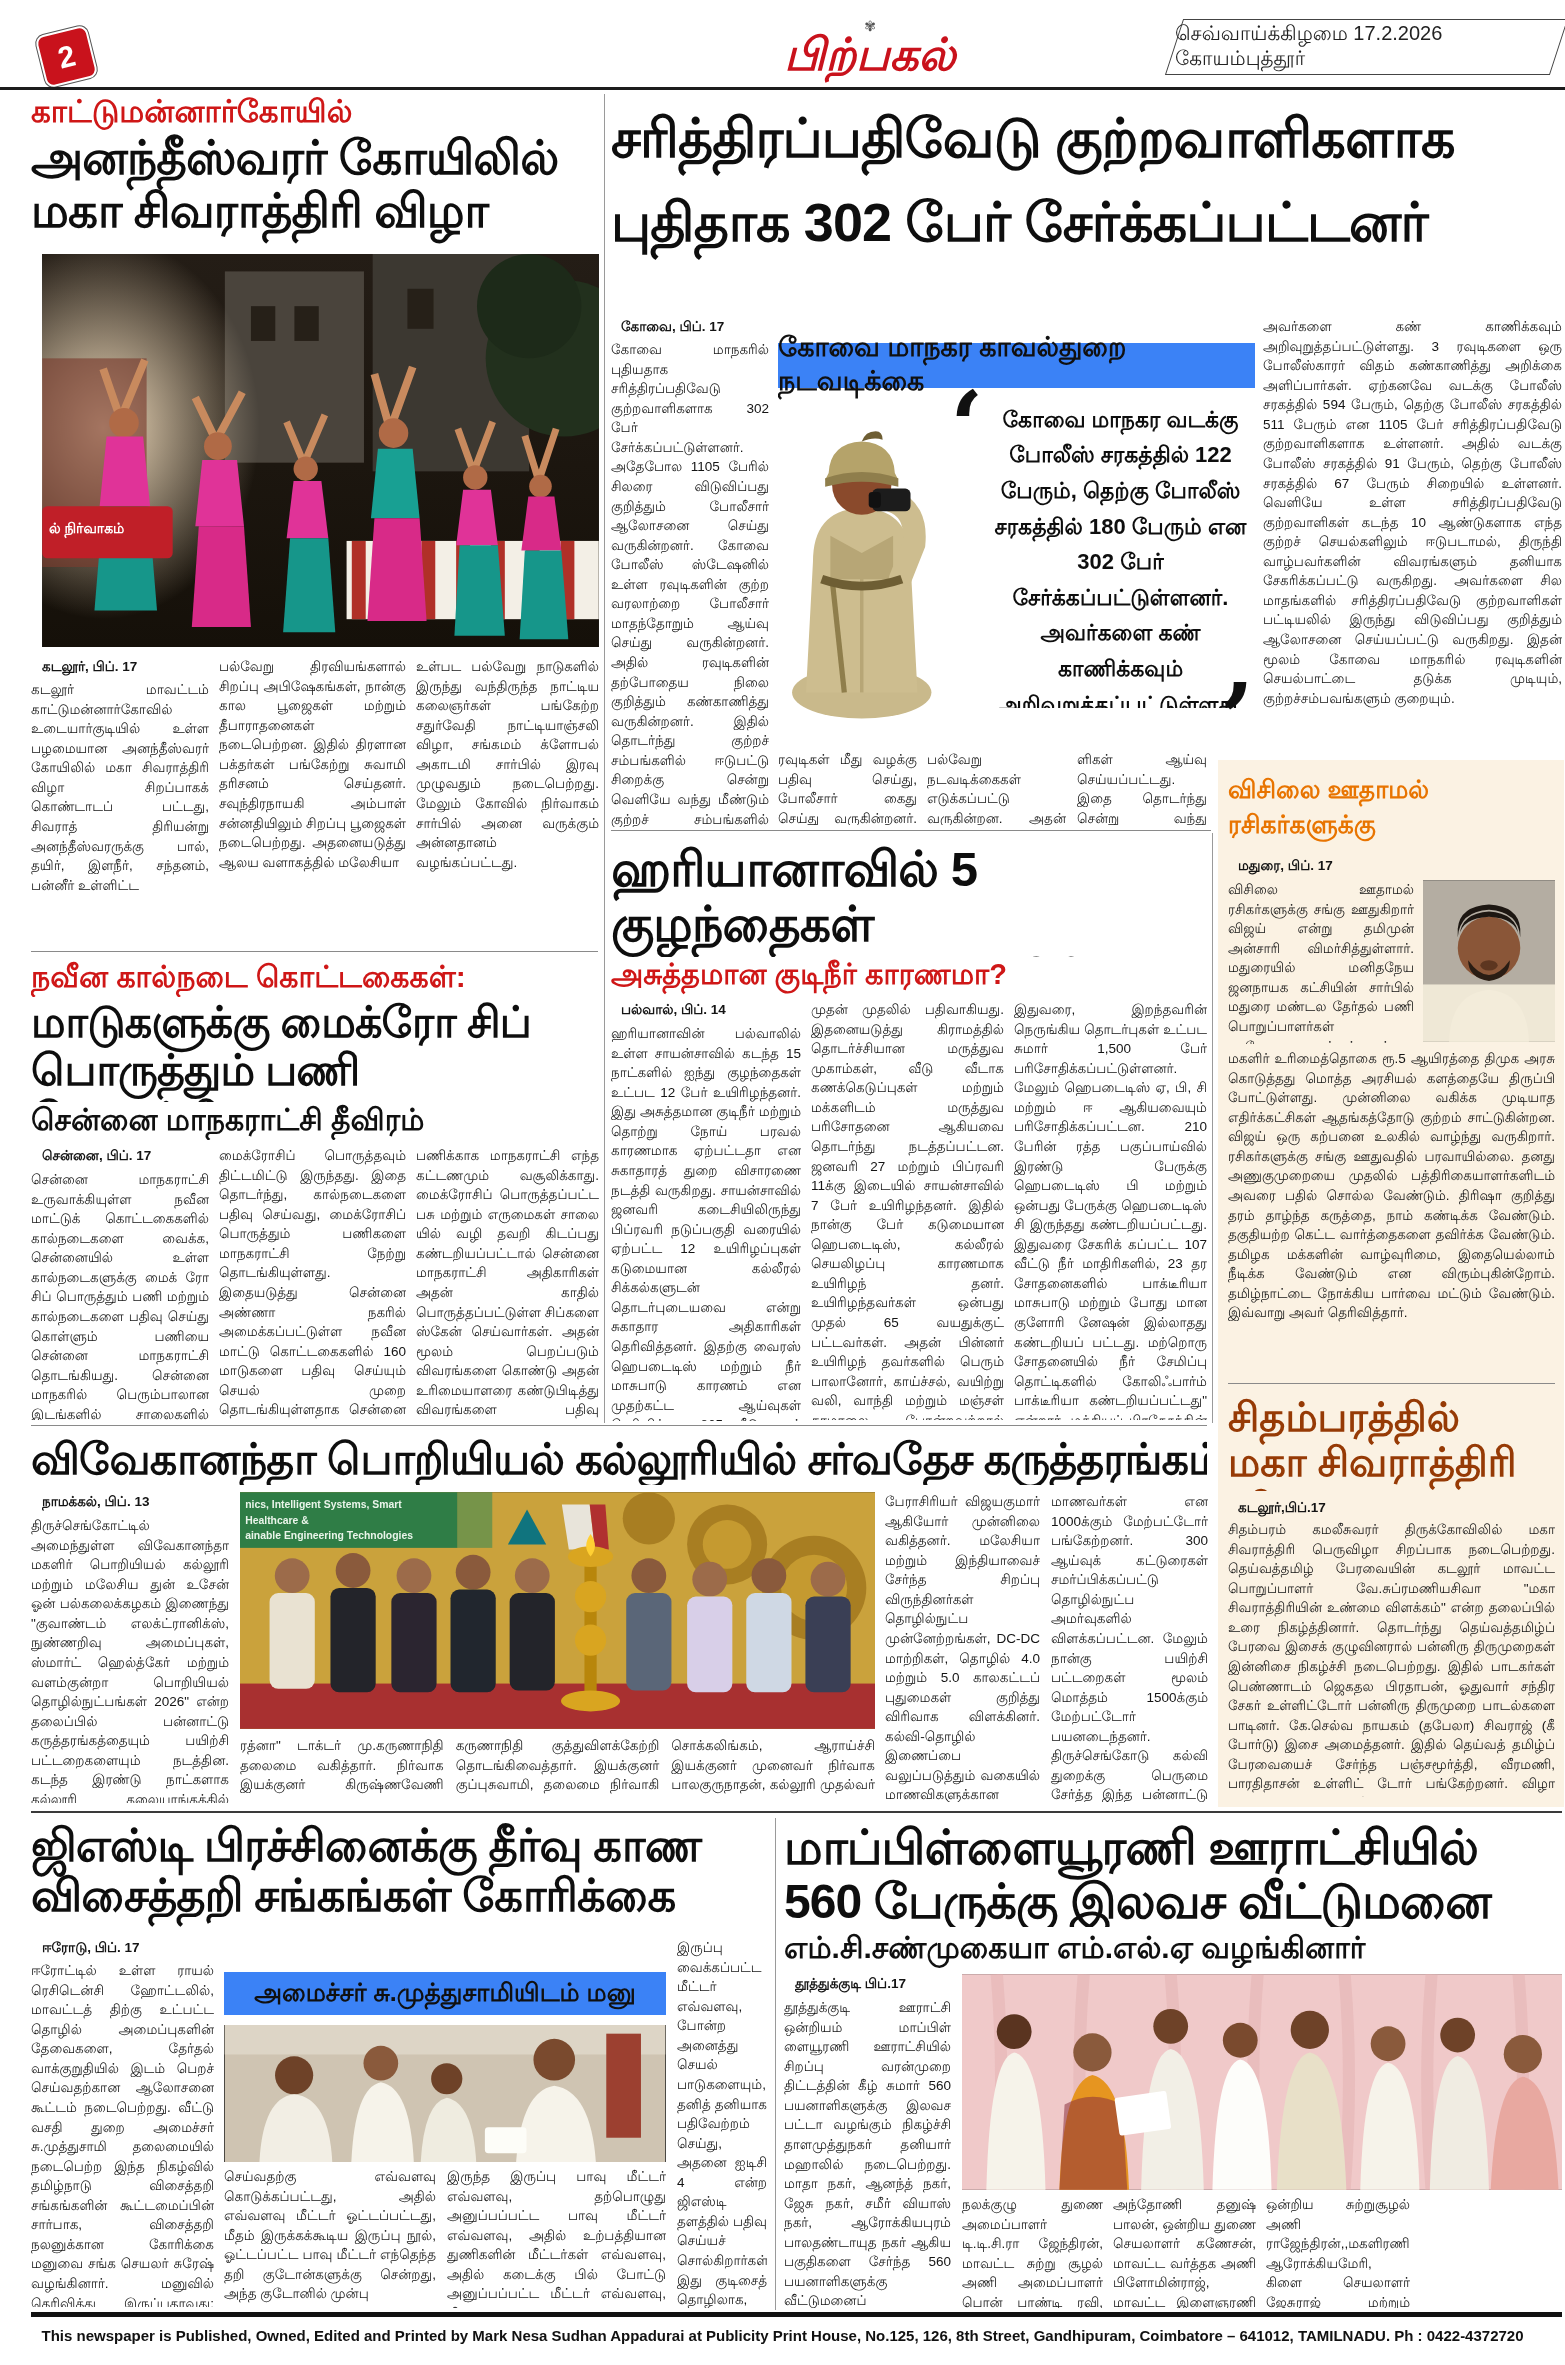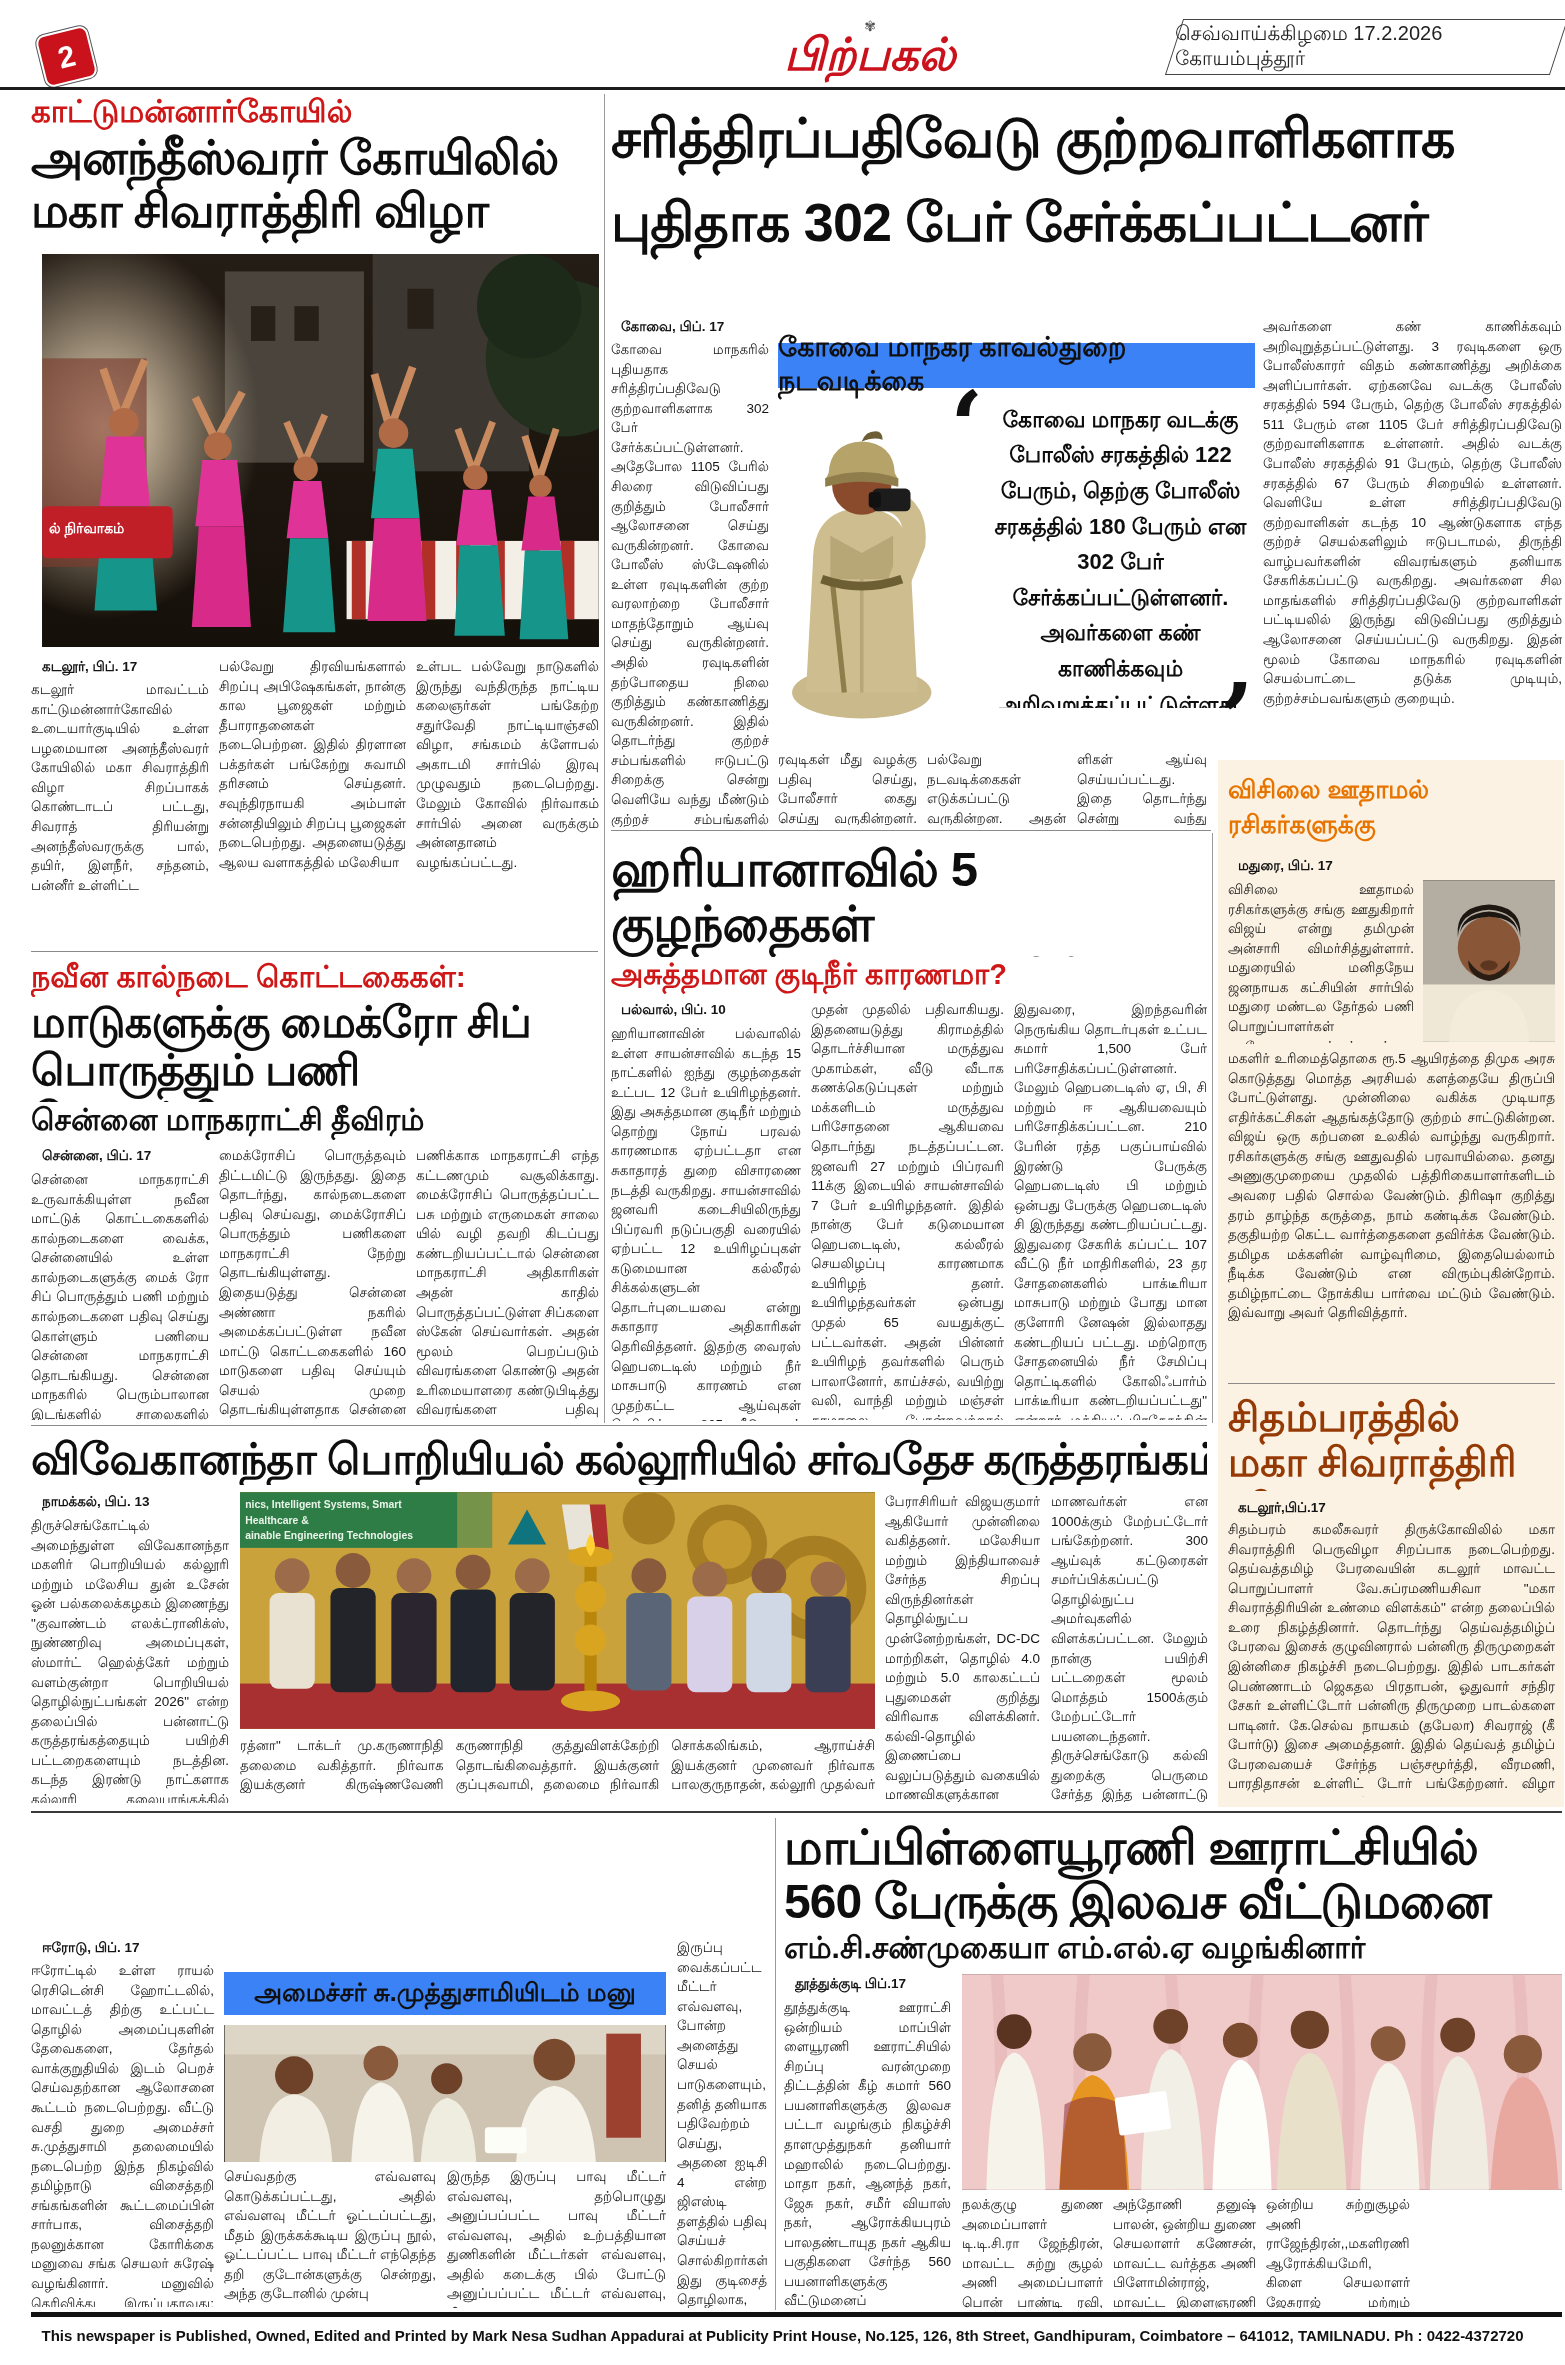--- a/index.html
+++ b/index.html
@@ -183,21 +183,21 @@
   <div class="abs col" style="left:927px;top:750px;width:139px;height:75px;">பல்வேறு நடவடிக்கைகள் எடுக்கப்பட்டு வருகின்றன. அதன் தொடர்ச்சியாக ரவுடிகளின் பின்னணிகளை சேகரிக்க அறிவுறுத்தப்பட்டது.</div>
   <div class="abs col" style="left:1077px;top:750px;width:130px;height:75px;">ளிகள் ஆய்வு செய்யப்பட்டது. இதை தொடர்ந்து சென்று வந்து மீண்டும் குற்றச்சம்பங்களில் ஈடுபடுபவர்கள் சேர்க்கப்பட்டனர்.</div>
 
   <div class="abs hrule-thin" style="left:611px;top:830px;width:600px;"></div>
 
   <div class="abs headline" style="left:611px;top:842px;width:600px;height:115px;font-size:49px;">
     <div>ஹரியானாவில் 5 குழந்தைகள்</div>
     <div>உள்பட 12 பேர் உயிரிழப்பு</div>
   </div>
   <div class="abs kicker" style="left:611px;top:958px;width:522px;height:37px;font-size:29px;">அசுத்தமான குடிநீர் காரணமா?</div>
-  <div class="abs col dateline" style="left:621px;top:1000px;width:174px;height:21px;">பல்வால், பிப். 10</div>
+  <div class="abs col dateline" style="left:621px;top:1000px;width:174px;height:21px;">பல்வால், பிப். 14</div>
   <div class="abs col" style="left:611px;top:1024px;width:190px;height:397px;">ஹரியானாவின் பல்வாலில் உள்ள சாயன்சாவில் கடந்த 15 நாட்களில் ஐந்து குழந்தைகள் உட்பட 12 பேர் உயிரிழந்தனர். இது அசுத்தமான குடிநீர் மற்றும் தொற்று நோய் பரவல் காரணமாக ஏற்பட்டதா என சுகாதாரத் துறை விசாரணை நடத்தி வருகிறது. சாயன்சாவில் ஜனவரி கடைசியிலிருந்து பிப்ரவரி நடுப்பகுதி வரையில் ஏற்பட்ட 12 உயிரிழப்புகள் கடுமையான கல்லீரல் சிக்கல்களுடன் தொடர்புடையவை என்று சுகாதார அதிகாரிகள் தெரிவித்தனர். இதற்கு வைரஸ் ஹெபடைடிஸ் மற்றும் நீர் மாசுபாடு காரணம் என முதற்கட்ட ஆய்வுகள் தெரிவித்தன. 865 வீடுகளைக் கொண்ட சாயன்சா கிராமத்தில் 5,700 பேர் வசிக்கின்றனர். இக்கிராமத்தில் ஜனவரி 31 அன்று மஞ்சள் காமாலை தொடர்பான உயிரிழப்புகள்</div>
   <div class="abs col" style="left:811px;top:1000px;width:193px;height:420px;">முதன் முதலில் பதிவாகியது. இதனையடுத்து கிராமத்தில் தொடர்ச்சியான மருத்துவ முகாம்கள், வீடு வீடாக கணக்கெடுப்புகள் மற்றும் மக்களிடம் மருத்துவ பரிசோதனை ஆகியவை தொடர்ந்து நடத்தப்பட்டன. ஜனவரி 27 மற்றும் பிப்ரவரி 11க்கு இடையில் சாயன்சாவில் 7 பேர் உயிரிழந்தனர். இதில் நான்கு பேர் கடுமையான ஹெபடைடிஸ், கல்லீரல் செயலிழப்பு காரணமாக உயிரிழந் தனர். உயிரிழந்தவர்கள் ஒன்பது முதல் 65 வயதுக்குட் பட்டவர்கள். அதன் பின்னர் உயிரிழந் தவர்களில் பெரும் பாலானோர், காய்ச்சல், வயிற்று வலி, வாந்தி மற்றும் மஞ்சள் காமாலை போன்றவற்றால் பாதிக்கப் பட்டதாக புகாரளித்தனர். பல்வால் தலைமை மருத்துவ அதிகாரி சதீந்தர் வசிஷ்த் கூறுகையில், "இந்த உயிரிழப்புகள் குறித்து விரிவான பரிசோதனை நடந்து வருகிறது.</div>
   <div class="abs col" style="left:1014px;top:1000px;width:193px;height:420px;">இதுவரை, இறந்தவரின் நெருங்கிய தொடர்புகள் உட்பட சுமார் 1,500 பேர் பரிசோதிக்கப்பட்டுள்ளனர். மேலும் ஹெபடைடிஸ் ஏ, பி, சி மற்றும் ஈ ஆகியவையும் பரிசோதிக்கப்பட்டன. 210 பேரின் ரத்த பகுப்பாய்வில் இரண்டு பேருக்கு ஹெபடைடிஸ் பி மற்றும் ஒன்பது பேருக்கு ஹெபடைடிஸ் சி இருந்தது கண்டறியப்பட்டது. இதுவரை சேகரிக் கப்பட்ட 107 வீட்டு நீர் மாதிரிகளில், 23 தர சோதனைகளில் பாக்டீரியா மாசுபாடு மற்றும் போது மான குளோரி னேஷன் இல்லாதது கண்டறியப் பட்டது. மற்றொரு சோதனையில் நீர் சேமிப்பு தொட்டிகளில் கோலிஃபார்ம் பாக்டீரியா கண்டறியப்பட்டது" என்றார். மத்தியப் பிரதேசத்தின் இந்தூரில் கடந்த மாதம் அசுத்தமான நீரால் 16 பேர் உயிரிழந்த சில வாரங்களுக்குப் பிறகு இந்த இறப்புகள் பதிவாகியுள்ளன.</div>
 
   <div class="abs cream" style="left:1218px;top:760px;width:346px;height:1047px;"></div>
 
   <div class="abs" style="left:1228px;top:772px;width:327px;height:75px;font-size:25px;font-weight:bold;color:#e87400;line-height:1.4;overflow:hidden;">
     <div>விசிலை ஊதாமல் ரசிகர்களுக்கு</div>
     <div>சங்கு ஊதும் விஜய்: தமிமுன் அன்சாரி</div>
   </div>
@@ -277,20 +277,24 @@
       <div>nics, Intelligent Systems, Smart Healthcare &amp;</div>
       <div>ainable Engineering Technologies</div>
     </div>
   </div>
   <div class="abs col" style="left:240px;top:1736px;width:635px;height:66px;column-count:3;column-gap:12px;">ரத்னா" டாக்டர் மு.கருணாநிதி தலைமை வகித்தார். நிர்வாக இயக்குனர் கிருஷ்ணவேணி கருணாநிதி குத்துவிளக்கேற்றி தொடங்கிவைத்தார். இயக்குனர் குப்புசுவாமி, தலைமை நிர்வாகி சொக்கலிங்கம், ஆராய்ச்சி இயக்குனர் முனைவர் நிர்வாக பாலகுருநாதன், கல்லூரி முதல்வர் பேராசிரியர் தலைமை நிர்வாகி ஆகியோர் முன்னிலை வகித்தனர்.</div>
   <div class="abs col" style="left:885px;top:1492px;width:155px;height:310px;">பேராசிரியர் விஜயகுமார் ஆகியோர் முன்னிலை வகித்தனர். மலேசியா மற்றும் இந்தியாவைச் சேர்ந்த சிறப்பு விருந்தினர்கள் தொழில்நுட்ப முன்னேற்றங்கள், DC-DC மாற்றிகள், தொழில் 4.0 மற்றும் 5.0 காலகட்டப் புதுமைகள் குறித்து விரிவாக விளக்கினர். கல்வி-தொழில் இணைப்பை வலுப்படுத்தும் வகையில் மாணவிகளுக்கான ஆராய்ச்சி வாய்ப்புகள், புதுமை முயற்சிகள் மற்றும் தொழில் முனைவுத் திறன் வளர்ச்சி குறித்து கருத்துகள் பகிரப்பட்டன. இந்த கருத்தரங்கில் இந்தியா மற்றும் மலேசியாவைச் சேர்ந்த பேராசிரியர்கள், ஆராய்ச்சியாளர்கள், தொழில் துறை வல்லுநர்கள் மற்றும்</div>
   <div class="abs col" style="left:1051px;top:1492px;width:157px;height:310px;">மாணவர்கள் என 1000க்கும் மேற்பட்டோர் பங்கேற்றனர். 300 ஆய்வுக் கட்டுரைகள் சமர்ப்பிக்கப்பட்டு தொழில்நுட்ப அமர்வுகளில் விளக்கப்பட்டன. மேலும் நான்கு பயிற்சி பட்டறைகள் மூலம் மொத்தம் 1500க்கும் மேற்பட்டோர் பயனடைந்தனர். திருச்செங்கோடு கல்வி துறைக்கு பெருமை சேர்த்த இந்த பன்னாட்டு கல்வி விழா, மாணவிகளின் அறிவுத் திறன் வளர்ச்சிக்கும் சர்வதேச இணைப்புக்கும் புதிய வாய்ப்புகளை உருவாக்கியதாக ஏற்பாட்டாளர்கள் தெரிவித்தனர். நிகழ்ச்சியின் நிறைவில் தேர்வு கட்டுப்பாட்டாளர் கண்ணன் நன்றி கூறினார்.</div>
 
   <div class="abs hrule" style="left:31px;top:1811px;width:1531px;"></div>
 
+  <div class="abs headline" style="left:31px;top:1821px;width:738px;height:106px;font-size:45px;">
+    <div>ஜிஎஸ்டி பிரச்சினைக்கு தீர்வு காண</div>
+    <div>விசைத்தறி சங்கங்கள் கோரிக்கை</div>
+  </div>
   <div class="abs col dateline" style="left:42px;top:1938px;width:165px;height:21px;">ஈரோடு, பிப். 17</div>
   <div class="abs col" style="left:31px;top:1961px;width:183px;height:346px;">ஈரோட்டில் உள்ள ராயல் ரெசிடென்சி ஹோட்டலில், மாவட்டத் திற்கு உட்பட்ட தொழில் அமைப்புகளின் தேவைகளை, தேர்தல் வாக்குறுதியில் இடம் பெறச் செய்வதற்கான ஆலோசனை கூட்டம் நடைபெற்றது. வீட்டு வசதி துறை அமைச்சர் சு.முத்துசாமி தலைமையில் நடைபெற்ற இந்த நிகழ்வில் தமிழ்நாடு விசைத்தறி சங்கங்களின் கூட்டமைப்பின் சார்பாக, விசைத்தறி நலனுக்கான கோரிக்கை மனுவை சங்க செயலர் சுரேஷ் வழங்கினார். மனுவில் தெரிவித்து இருப்பதாவது: தற்பொழுது ஜிஎஸ்டி ஃபைல் பண்ணும் பொழுது, நாம் எடுத்த நூல் சைசிங்</div>
   <div class="abs graybar" style="left:224px;top:1972px;width:442px;height:43px;">
     <span class="subhead" style="font-size:25px;">அமைச்சர் சு.முத்துசாமியிடம் மனு</span>
   </div>
   <div class="abs photo" style="left:224px;top:2025px;width:442px;height:137px;">
     <svg width="442" height="137" viewBox="0 0 508 158">
       <rect width="508" height="158" fill="#cfc4b2"></rect>
       <rect x="0" y="0" width="508" height="34" fill="#ddd5c6"></rect>
       <rect x="440" y="10" width="40" height="120" fill="#9c4030"></rect>

